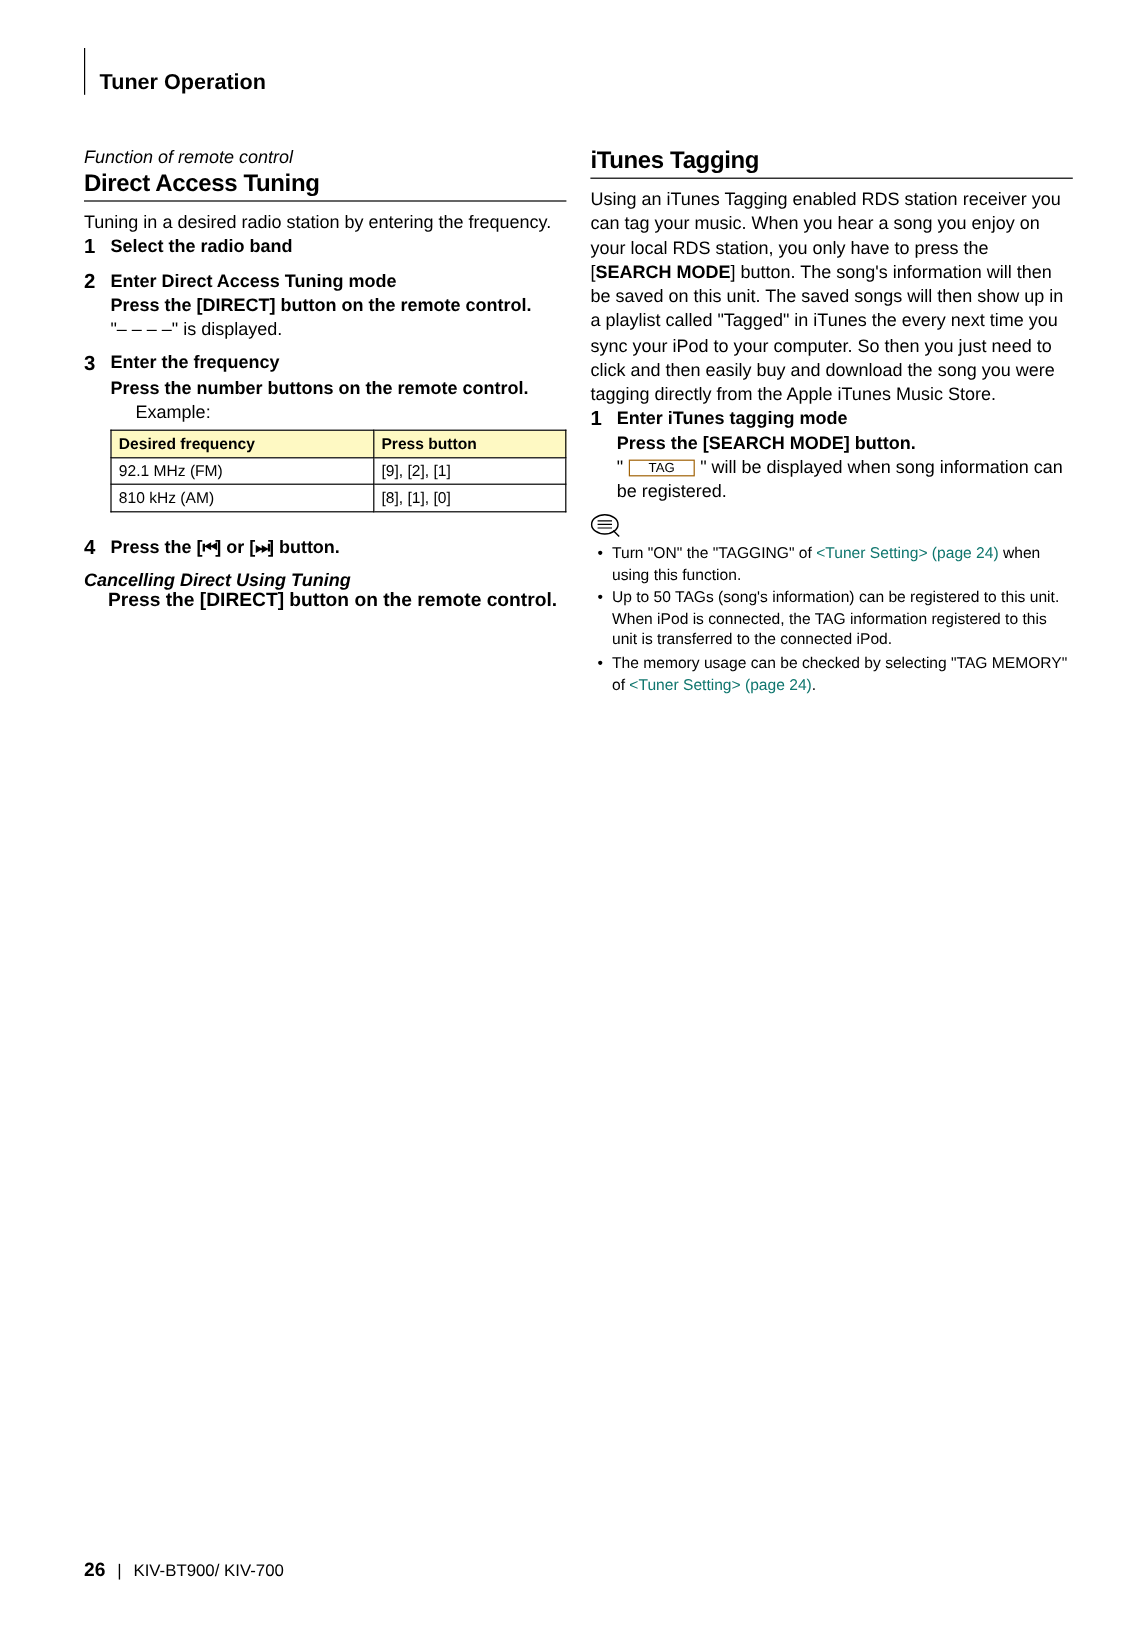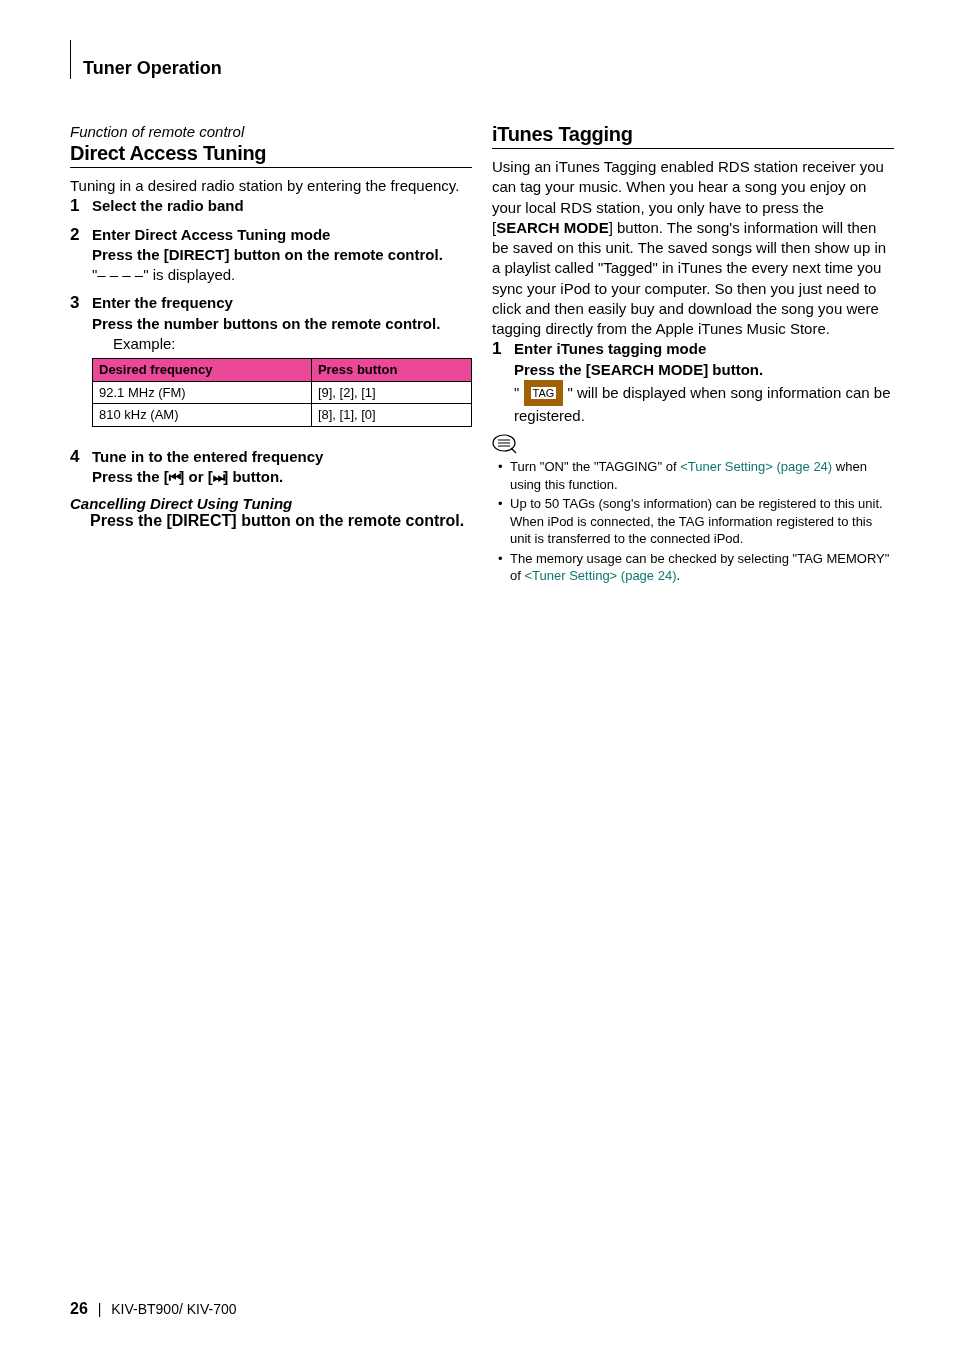--- a/index.html
+++ b/index.html
@@ -68,38 +68,38 @@
     width: 100%;
     font-size: 13px;
     margin-bottom: 12px;
   }
   table.freq th, table.freq td {
     border: 1px solid #000;
     padding: 2px 6px;
     text-align: left;
   }
   table.freq th {
-    background: #ec4899;
+    background: #fef9c3;
     font-weight: bold;
     font-stretch: condensed;
   }
   table.freq td { font-stretch: condensed; }
   .subsection {
     font-style: italic;
     font-weight: bold;
     font-size: 15px;
     margin-top: 6px;
   }
   .indent { padding-left: 20px; }
   .indent .step-sub { font-weight: bold; }
   .tag-box {
     display: inline-block;
-    border: 7px solid #a16207;
+    border: 1px solid #a16207;
     font-size: 11px;
-    padding: 0 2px;
+    padding: 0 16px;
     vertical-align: 1px;
     line-height: 1.1;
   }
   .note-icon {
     margin-top: 4px;
     margin-bottom: 4px;
   }
   .note-icon svg { display: block; }
   .notes {
     font-size: 13px;
@@ -177,21 +177,20 @@
             <td>[8], [1], [0]</td>
           </tr>
         </tbody>
           </table>
       </div>
     </div>
 
     <div class="step">
       <div class="step-num">4</div>
       <div class="step-body">
-        <div class="step-title">Tune in to the entered frequency</div>
         <div class="step-sub">
           <span>Press the [</span><span class="btn-icon">⏮</span><span>] or [</span><span class="btn-icon">⏭</span><span>] button.</span>
         </div>
       </div>
     </div>
 
     <div class="subsection">Cancelling Direct Using Tuning</div>
     <div class="indent">
       <div class="step-sub">Press the [DIRECT] button on the remote control.</div>
     </div>

